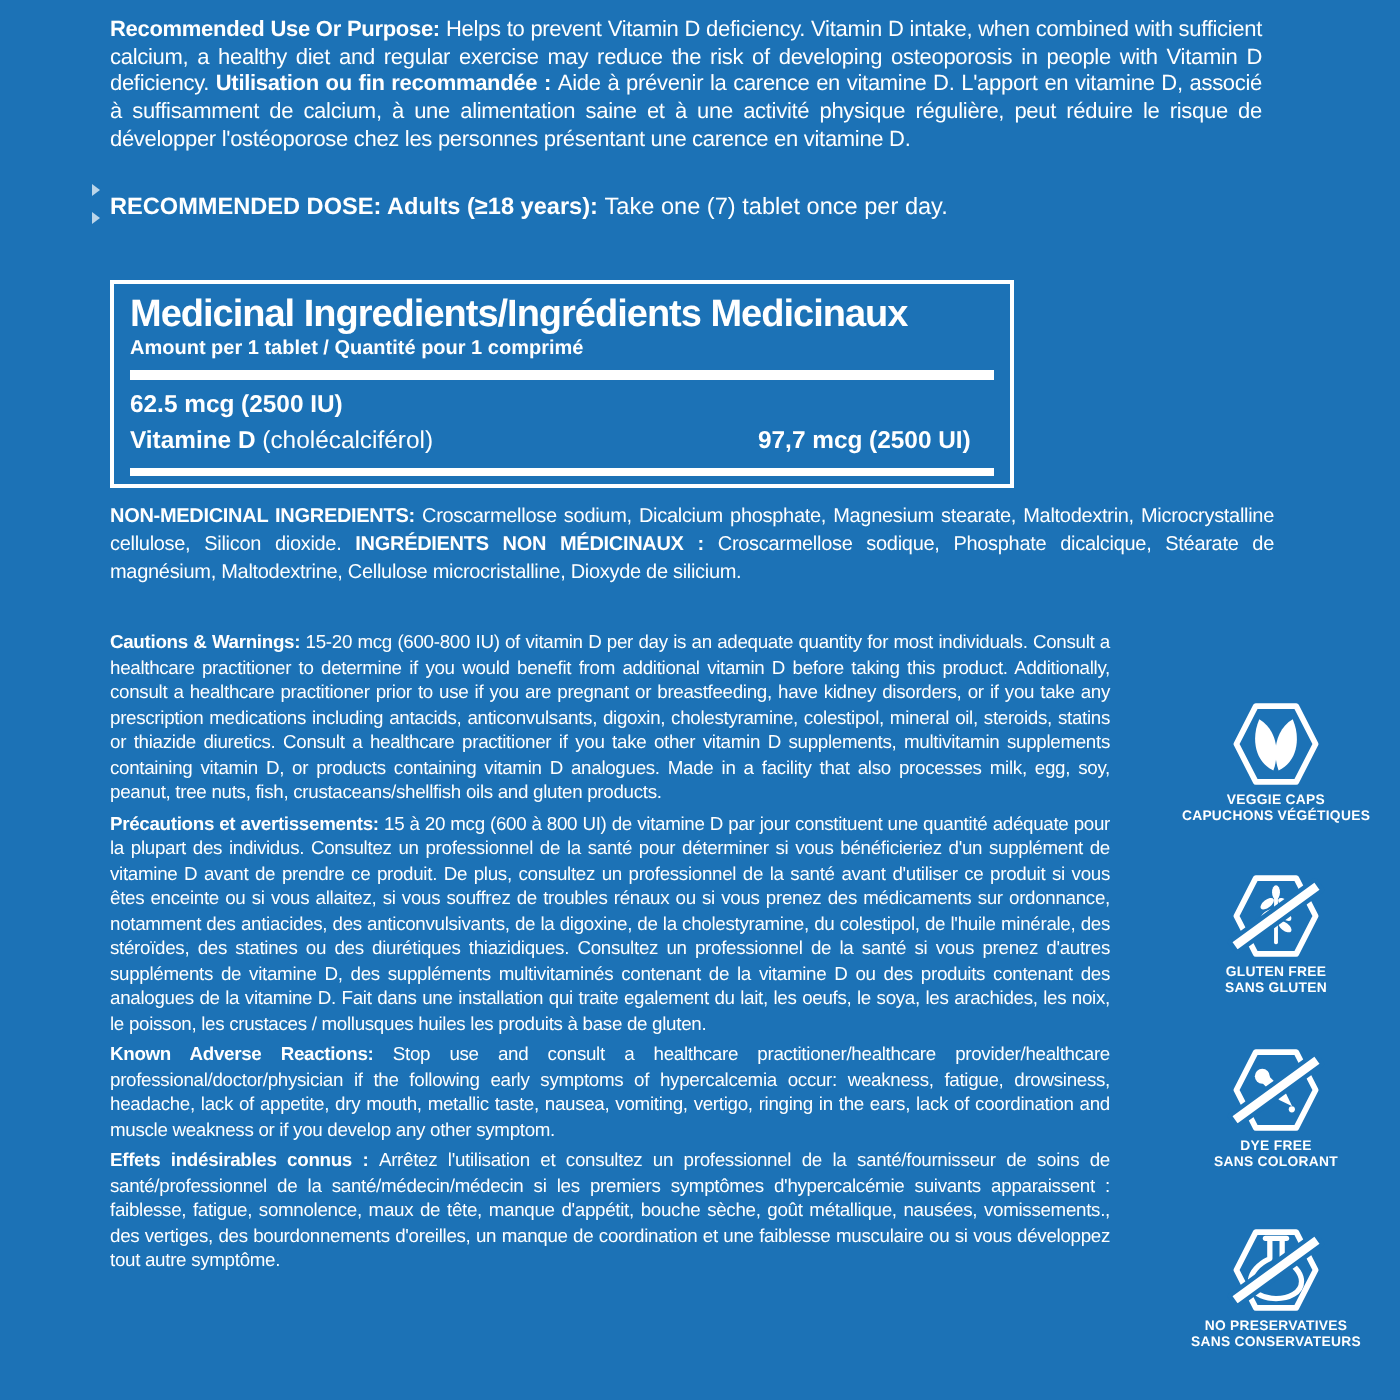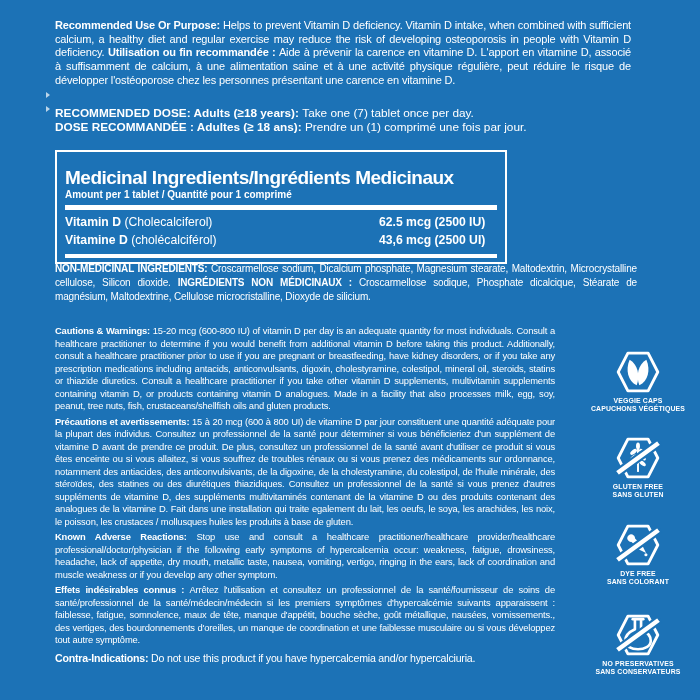--- a/index.html
+++ b/index.html
@@ -6,33 +6,33 @@
   * { margin: 0; padding: 0; box-sizing: border-box; }
   html, body { width: 700px; height: 700px; }
   body {
     background: var(--bg);
     color: var(--ink);
     font-family: "Liberation Sans", sans-serif;
     overflow: hidden;
     position: relative;
   }
   .page { position: absolute; inset: 0; background: var(--bg); }
-  .main { position: absolute; left: 55px; top: 10px; width: 645px; height: 572px; }
+  .main { position: absolute; left: 55px; top: 0; width: 645px; height: 572px; }
 
   .para { text-align: justify; letter-spacing: -0.15px; }
   .b { font-weight: 700; }
 
   .p-top { position: absolute; top: 9px; width: 576px; font-size: 11px; line-height: 13.7px; }
 
   .dose { position: absolute; top: 96px; width: 576px; font-size: 11.8px; line-height: 14.2px; }
 
   .ing-box {
     position: absolute; top: 140px; left: 0; width: 452px;
     border: 2.5px solid var(--ink);
-    padding: 15px 8px 4px 8px;
+    padding: 5px 8px 4px 8px;
   }
   .ing-title { font-size: 19px; font-weight: 700; letter-spacing: -0.5px; line-height: 21px; white-space: nowrap; }
   .ing-sub { font-size: 10px; font-weight: 700; line-height: 12px; margin-top: 1px; }
   .ing-rule { height: 4.5px; background: var(--ink); margin: 4px 0 3px 0; }
   .ing-rule.bottom { margin: 4px 0 0 0; }
   .ing-row { display: flex; font-size: 12.2px; line-height: 18.5px; }
   .ing-name { flex: 1; }
   .ing-name .detail { font-weight: 400; }
   .ing-amt { width: 118px; font-weight: 700; text-align: left; }
 
@@ -65,46 +65,43 @@
 </head>
 <body>
 
 <div class="page">
   <div class="main">
 
     <p class="para p-top"><span class="b">Recommended Use Or Purpose: </span><span>Helps to prevent Vitamin D deficiency. Vitamin D intake, when combined with sufficient calcium, a healthy diet and regular exercise may reduce the risk of developing osteoporosis in people with Vitamin D deficiency. </span><span class="b">Utilisation ou fin recommandée : </span><span>Aide à prévenir la carence en vitamine D. L'apport en vitamine D, associé à suffisamment de calcium, à une alimentation saine et à une activité physique régulière, peut réduire le risque de développer l'ostéoporose chez les personnes présentant une carence en vitamine D.</span></p>
 
     <div class="dose">
       <div><span class="b">RECOMMENDED DOSE: Adults (≥18 years): </span><span>Take one (7) tablet once per day.</span></div>
-      <div><span class="b">DOSE RECOMMANDÉE : Adultes (≥ 18 ans): </span><span>Prendre un (1) comprimé une fois par jour.</span></div>
     </div>
 
     <div class="ing-box">
       <div class="ing-title">Medicinal Ingredients/Ingrédients Medicinaux</div>
       <div class="ing-sub">Amount per 1 tablet / Quantité pour 1 comprimé</div>
       <div class="ing-rule"></div>
       <div class="ing-row">
-        <div class="ing-name b"><span>Vitamin D </span><span class="detail">(Cholecalciferol)</span></div>
         <div class="ing-amt">62.5 mcg (2500 IU)</div>
       </div>
       <div class="ing-row">
         <div class="ing-name b"><span>Vitamine D </span><span class="detail">(cholécalciférol)</span></div>
-        <div class="ing-amt">43,6 mcg (2500 UI)</div>
+        <div class="ing-amt">97,7 mcg (2500 UI)</div>
       </div>
       <div class="ing-rule bottom"></div>
     </div>
 
     <p class="para p-nonmed"><span class="b">NON-MEDICINAL INGREDIENTS: </span><span>Croscarmellose sodium, Dicalcium phosphate, Magnesium stearate, Maltodextrin, Microcrystalline cellulose, Silicon dioxide. </span><span class="b">INGRÉDIENTS NON MÉDICINAUX : </span><span>Croscarmellose sodique, Phosphate dicalcique, Stéarate de magnésium, Maltodextrine, Cellulose microcristalline, Dioxyde de silicium.</span></p>
 
     <div class="narrow">
       <p class="para blk"><span class="b">Cautions &amp; Warnings: </span><span>15-20 mcg (600-800 IU) of vitamin D per day is an adequate quantity for most individuals. Consult a healthcare practitioner to determine if you would benefit from additional vitamin D before taking this product. Additionally, consult a healthcare practitioner prior to use if you are pregnant or breastfeeding, have kidney disorders, or if you take any prescription medications including antacids, anticonvulsants, digoxin, cholestyramine, colestipol, mineral oil, steroids, statins or thiazide diuretics. Consult a healthcare practitioner if you take other vitamin D supplements, multivitamin supplements containing vitamin D, or products containing vitamin D analogues. Made in a facility that also processes milk, egg, soy, peanut, tree nuts, fish, crustaceans/shellfish oils and gluten products.</span></p>
       <p class="para blk"><span class="b">Précautions et avertissements: </span><span>15 à 20 mcg (600 à 800 UI) de vitamine D par jour constituent une quantité adéquate pour la plupart des individus. Consultez un professionnel de la santé pour déterminer si vous bénéficieriez d'un supplément de vitamine D avant de prendre ce produit. De plus, consultez un professionnel de la santé avant d'utiliser ce produit si vous êtes enceinte ou si vous allaitez, si vous souffrez de troubles rénaux ou si vous prenez des médicaments sur ordonnance, notamment des antiacides, des anticonvulsivants, de la digoxine, de la cholestyramine, du colestipol, de l'huile minérale, des stéroïdes, des statines ou des diurétiques thiazidiques. Consultez un professionnel de la santé si vous prenez d'autres suppléments de vitamine D, des suppléments multivitaminés contenant de la vitamine D ou des produits contenant des analogues de la vitamine D. Fait dans une installation qui traite egalement du lait, les oeufs, le soya, les arachides, les noix, le poisson, les crustaces / mollusques huiles les produits à base de gluten.</span></p>
       <p class="para blk"><span class="b">Known Adverse Reactions: </span><span>Stop use and consult a healthcare practitioner/healthcare provider/healthcare professional/doctor/physician if the following early symptoms of hypercalcemia occur: weakness, fatigue, drowsiness, headache, lack of appetite, dry mouth, metallic taste, nausea, vomiting, vertigo, ringing in the ears, lack of coordination and muscle weakness or if you develop any other symptom.</span></p>
       <p class="para blk"><span class="b">Effets indésirables connus : </span><span>Arrêtez l'utilisation et consultez un professionnel de la santé/fournisseur de soins de santé/professionnel de la santé/médecin/médecin si les premiers symptômes d'hypercalcémie suivants apparaissent : faiblesse, fatigue, somnolence, maux de tête, manque d'appétit, bouche sèche, goût métallique, nausées, vomissements., des vertiges, des bourdonnements d'oreilles, un manque de coordination et une faiblesse musculaire ou si vous développez tout autre symptôme.</span></p>
-      <p class="contra"><span class="b">Contra-Indications: </span><span>Do not use this product if you have hypercalcemia and/or hypercalciuria.</span></p>
     </div>
   </div>
 
   <span class="print-mark" style="left:46px; top:92px;"></span>
   <span class="print-mark" style="left:46px; top:106px;"></span>
 
   <div class="badges">
 
     <div class="badge" style="top:350px;">
       <svg viewBox="0 0 100 100">

